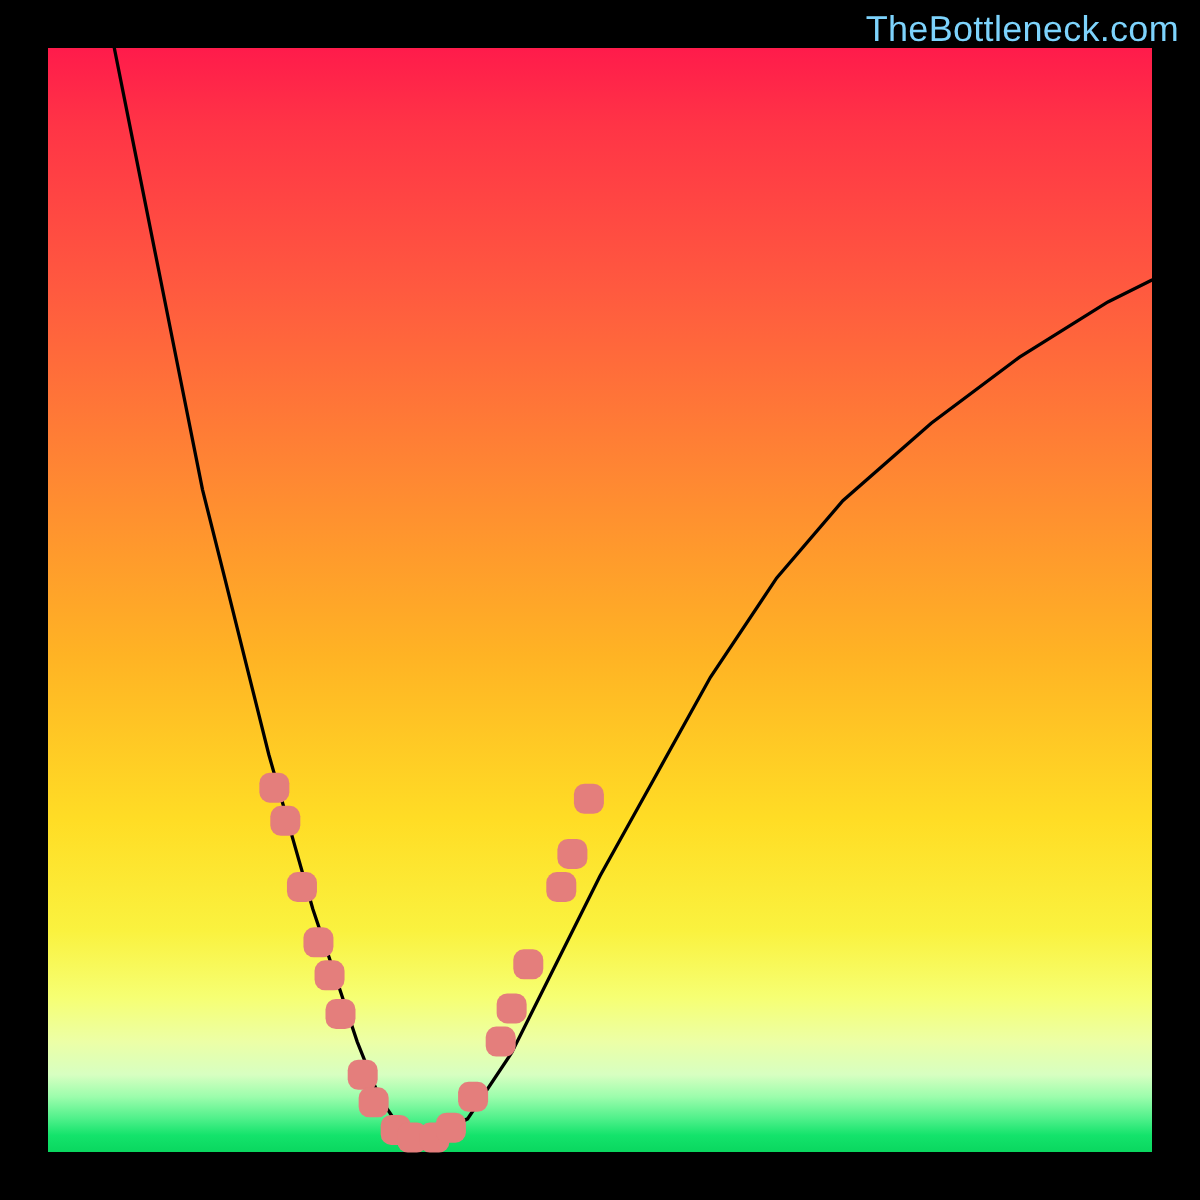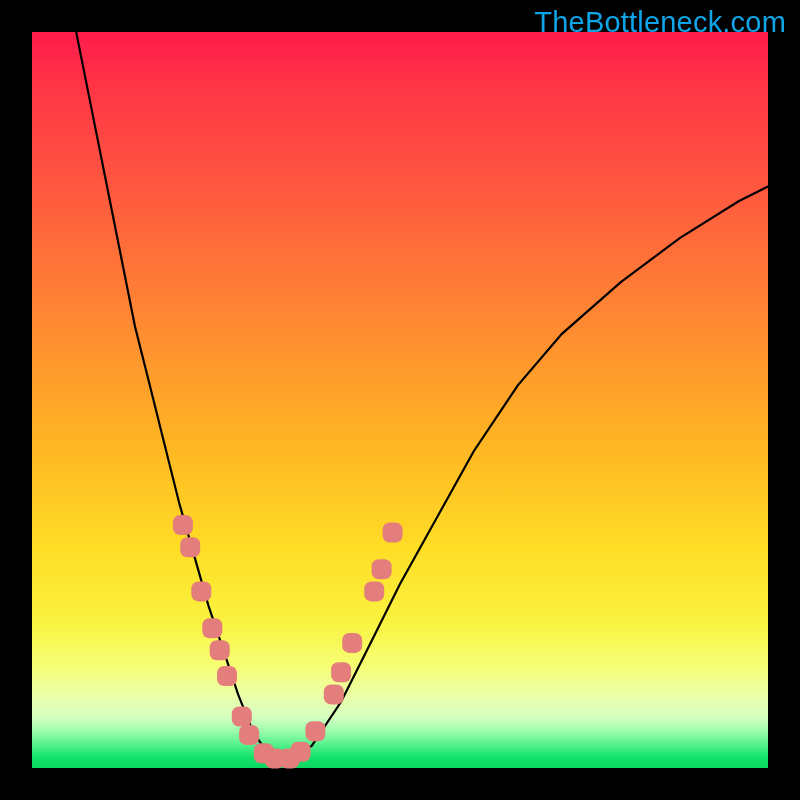--- a/index.html
+++ b/index.html
@@ -40,22 +40,22 @@
       #9cfdac 95%,
       #4ef08a 97%,
       #13e36b 98.5%,
       #0ad75f 100%
     );
   }
   .watermark {
     position: absolute;
     top: 6px;
     right: 14px;
-    color: #0ea5e9;
-    font-size: 29px;
+    color: #7dd3fc;
+    font-size: 24px;
     font-weight: 500;
     letter-spacing: 0.2px;
     user-select: none;
   }
   svg.curve {
     position: absolute;
     left: 0;
     top: 0;
     width: 736px;
     height: 736px;

